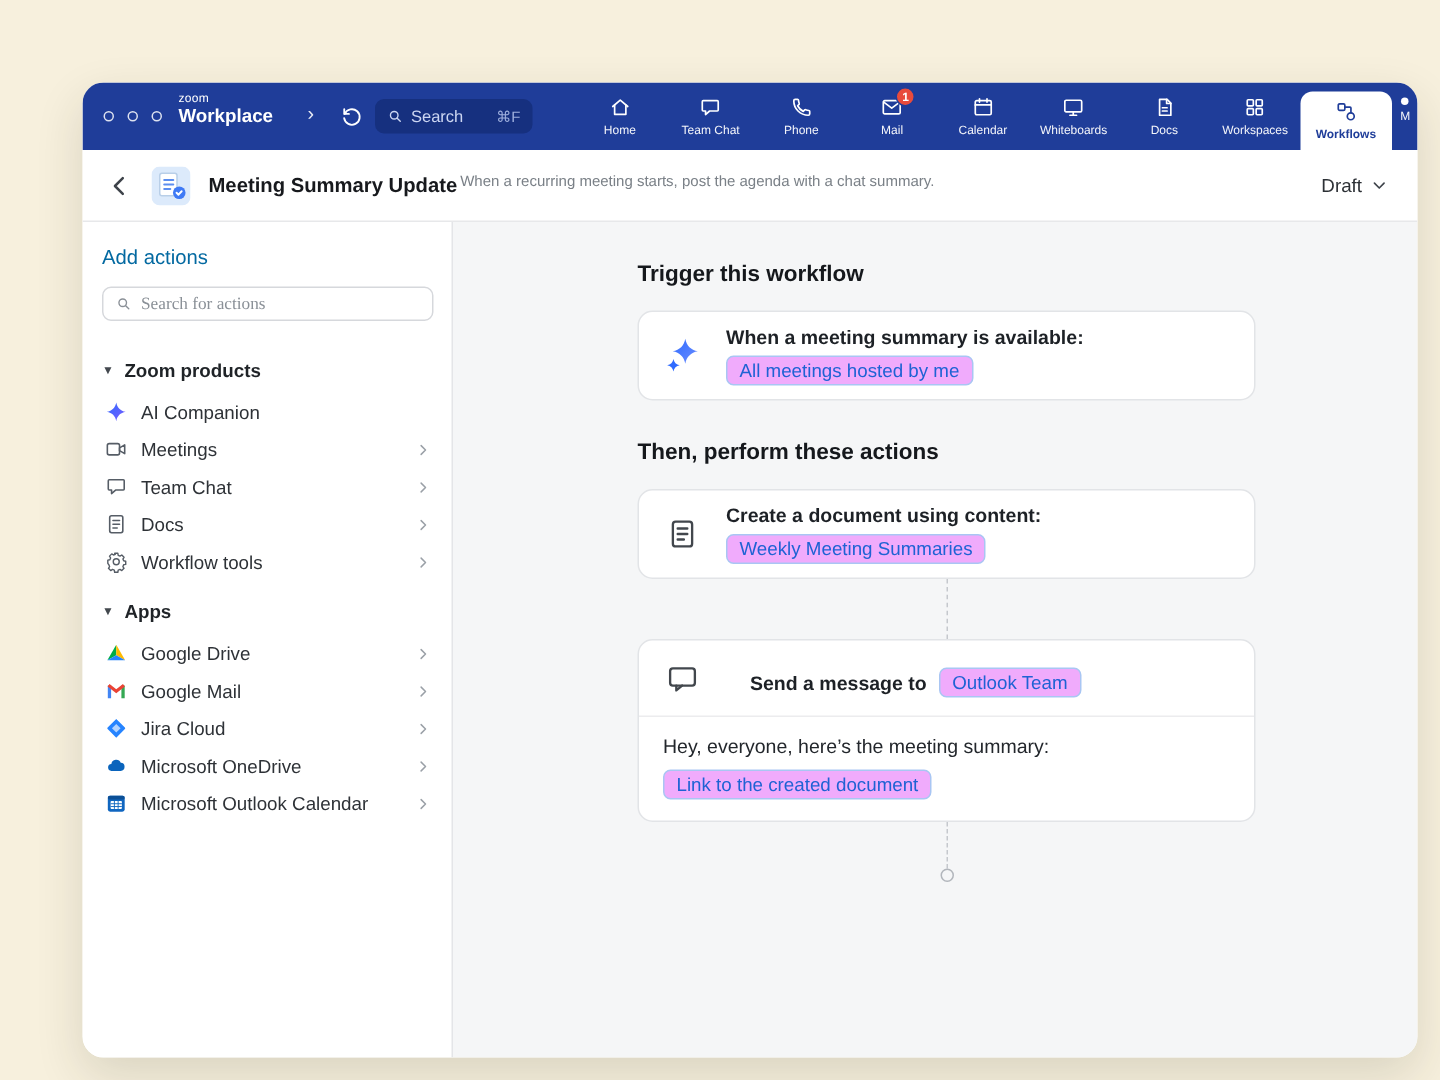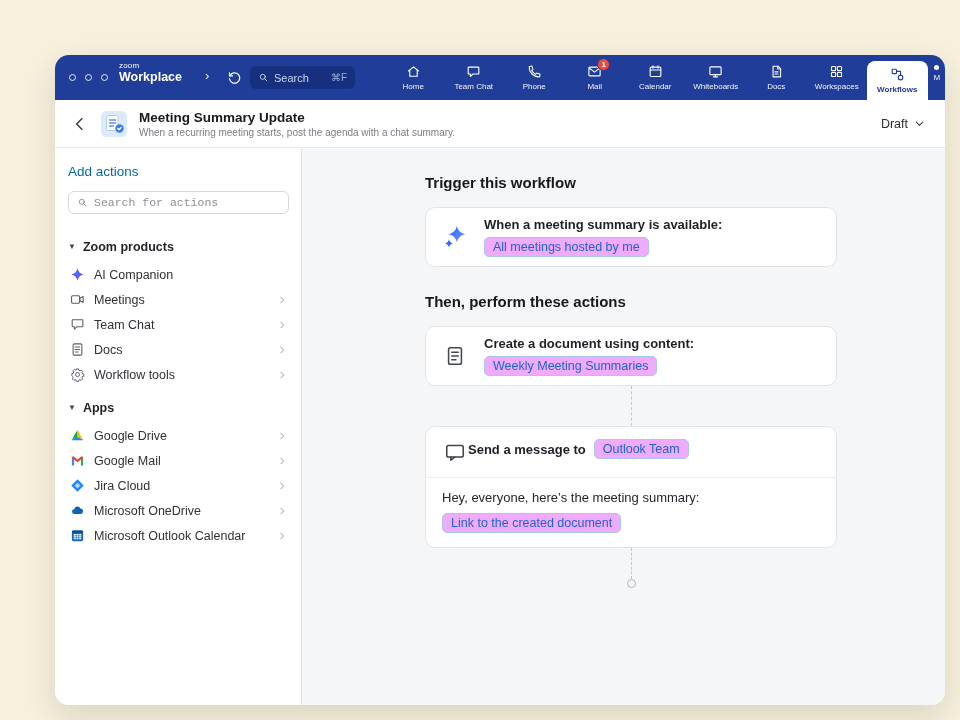--- a/index.html
+++ b/index.html
@@ -62,41 +62,41 @@
   .navitem.partial .nlabel { font-size:8px; }
   
   .header {
     height:48px; flex:0 0 48px; background:#fff; border-bottom:1px solid #e7e8ea;
     display:flex; align-items:center; padding:0 20px 0 16px; gap:12px;
   }
   .back-btn { width:18px; height:18px; cursor:pointer; flex:0 0 auto; }
   .back-btn svg { width:18px; height:18px; display:block; }
   .wf-thumb { width:26px; height:26px; flex:0 0 auto; }
   .wf-thumb svg { width:26px; height:26px; display:block; }
-  .title-block { display:flex; flex-direction:column; gap:2px; }
+  .title-block { display:flex; flex-direction:row; gap:2px; }
   .page-title { font-size:13.5px; font-weight:700; color:#17191d; }
   .page-subtitle { font-size:10px; color:#7a8087; }
   .draft-ctl { margin-left:auto; display:flex; align-items:center; gap:6px; cursor:pointer; }
   .draft-label { font-size:12.5px; color:#2c3035; }
   .draft-ctl svg { width:11px; height:11px; display:block; }
   
   .app-body { flex:1; display:flex; min-height:0; }
   .sidebar {
     width:247px; flex:0 0 247px; background:#fff; border-right:1px solid #e4e5e8;
     padding:16px 12px 0 13px; overflow:hidden;
   }
   .sb-heading { font-size:13.5px; font-weight:400; color:#0369a1; margin-bottom:12px; }
   .sb-search {
     height:23px; border:1px solid #d6d8dc; border-radius:6px;
     display:flex; align-items:center; gap:6px; padding:0 8px; background:#fff;
   }
   .sb-search svg { width:11px; height:11px; flex:0 0 auto; }
   .sb-search input {
     border:none; outline:none; width:100%; font-size:11.5px;
-    font-family:Liberation Mono, monospace; color:#3a3f45; background:transparent;
+    font-family:Liberation Serif, serif; color:#3a3f45; background:transparent;
   }
   .sb-search input::placeholder { color:#8a9097; }
   .sb-section-hd {
     margin-top:26px; display:flex; align-items:center; gap:7px;
     font-size:12.5px; font-weight:700; color:#1f2327; cursor:pointer;
   }
   .sb-section-hd .tri { font-size:8px; color:#43484e; transform:translateY(-1px); }
   .sb-items { margin-top:8px; }
   .sb-item {
     height:25px; display:flex; align-items:center; gap:9px;
@@ -119,21 +119,21 @@
   .cicon { width:26px; height:26px; flex:0 0 auto; display:flex; align-items:center; justify-content:center; }
   .cicon svg { display:block; }
   .ctext { display:flex; flex-direction:column; gap:5px; }
   .card-line { font-size:13px; font-weight:600; color:#1d2126; }
   .chip {
     display:inline-block; width:fit-content;
     background:#f0abfc; border:1px solid #a9c6f3; border-radius:5px;
     padding:2px 8px; font-size:12.5px; font-weight:500; color:#1e62d4; cursor:pointer;
     white-space:nowrap;
   }
-  .msg-top { padding:12px 16px; display:flex; align-items:flex-start; gap:0; border-bottom:1px solid #ececee; }
+  .msg-top { padding:12px 16px; display:flex; align-items:flex-end; gap:32px; border-bottom:1px solid #ececee; }
   .msg-top .inline-wrap { display:flex; align-items:center; gap:8px; }
   .msg-body { padding:12px 16px 14px; }
   .msg-body .body-line { font-size:13px; font-weight:400; color:#23272c; }
   .msg-body .chip { margin-top:8px; }
   .connector { width:0; height:40px; border-left:1.5px dashed #c5c8cd; margin:0 auto; }
   .connector.short { height:31px; }
   .endnode { width:9px; height:9px; border:1.5px solid #b2b6bc; border-radius:50%; margin:0 auto; }
 </style>
 </head>
 <body>

